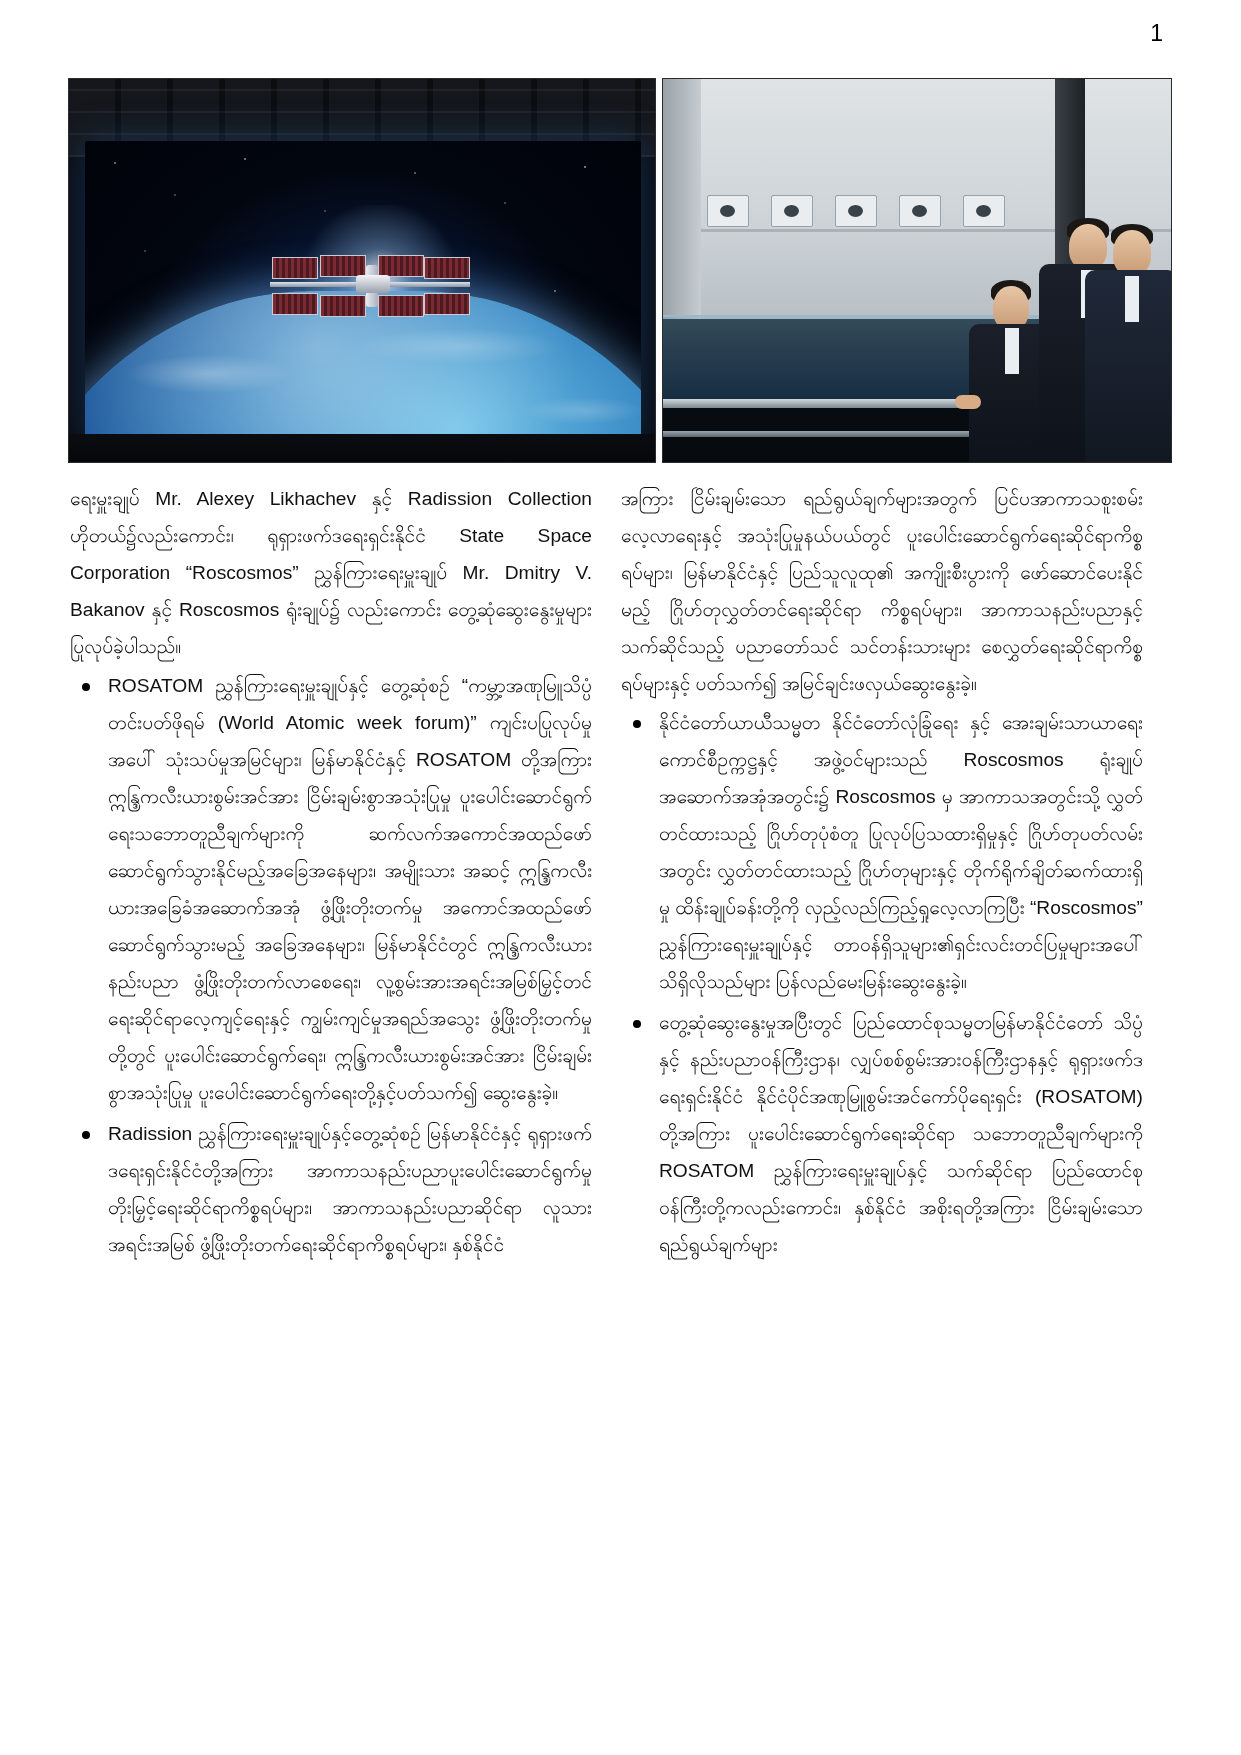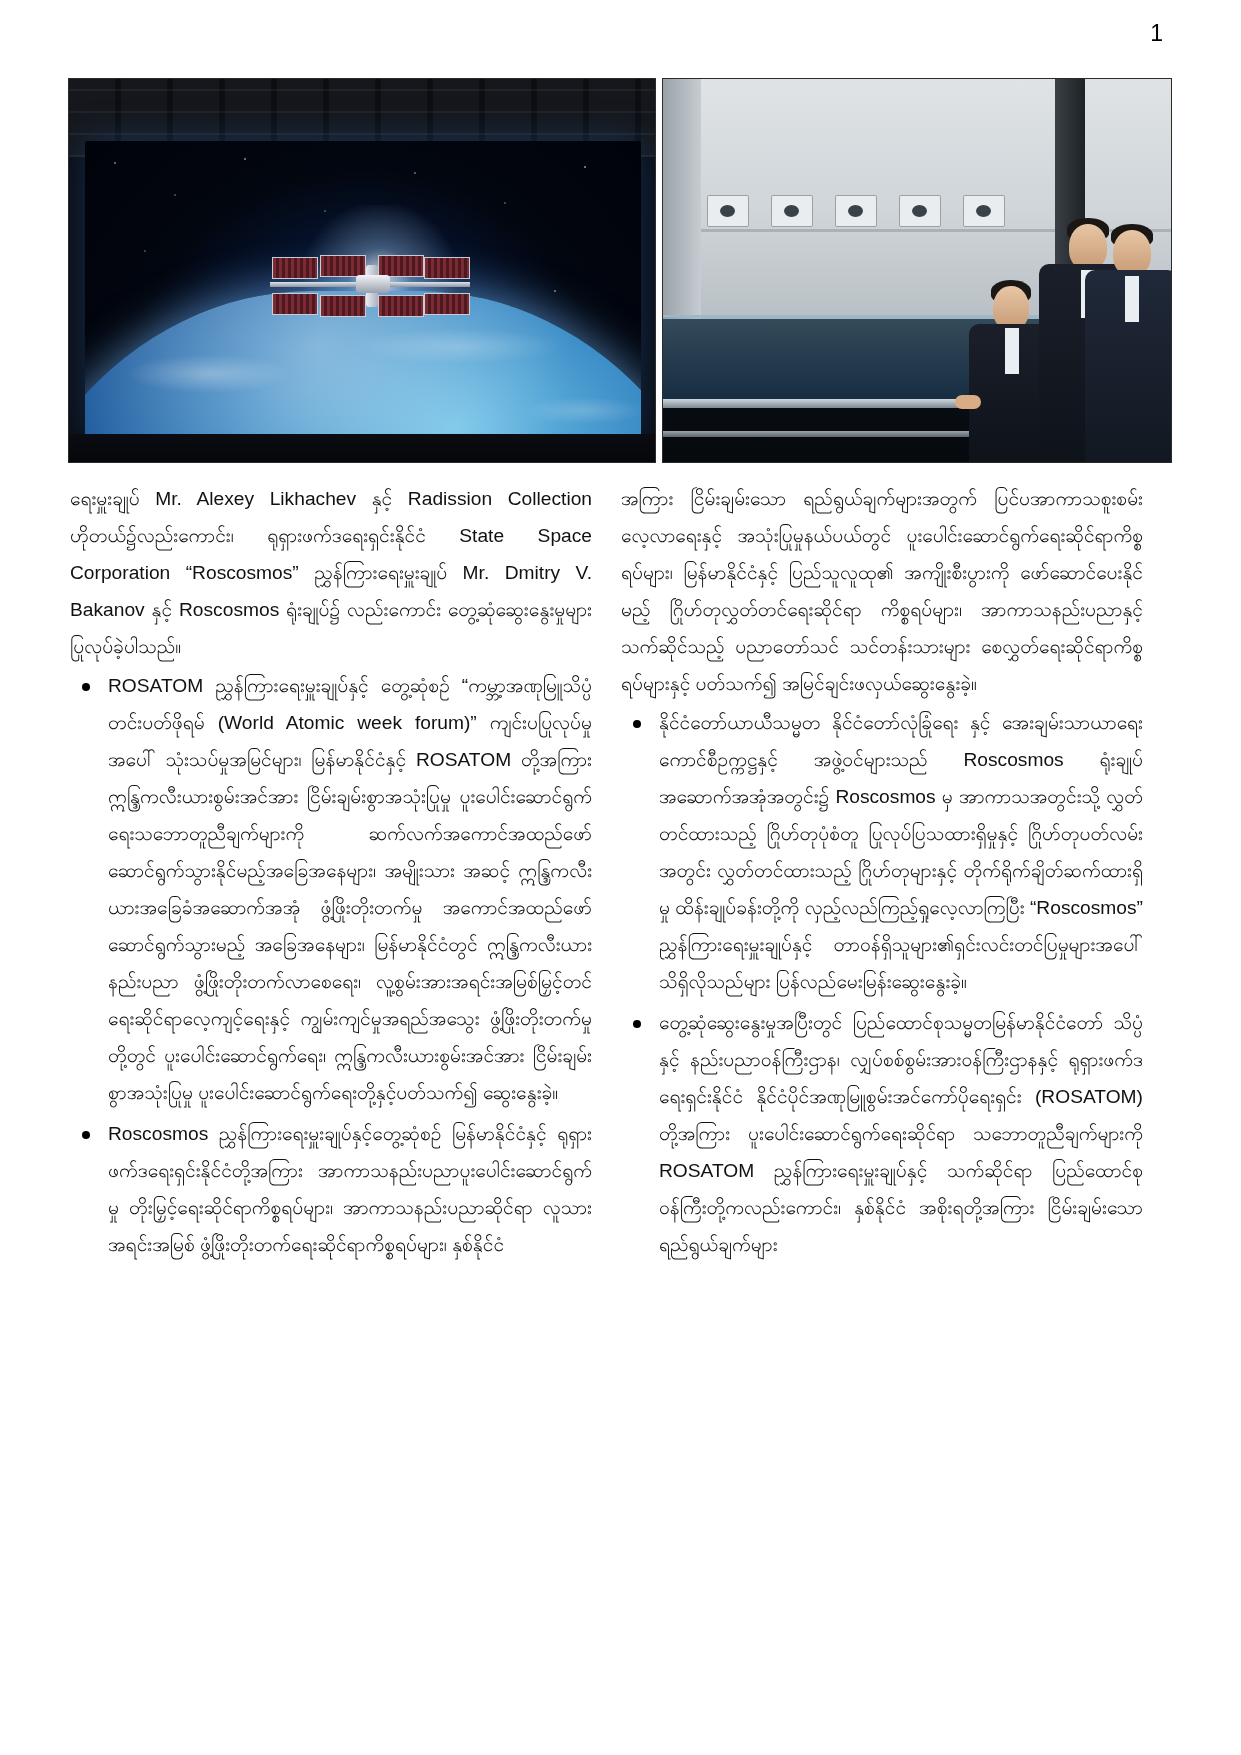--- a/index.html
+++ b/index.html
@@ -343,21 +343,21 @@
 
   <div class="columns">
 
     <div class="col">
       <p class="para">ရေးမှူးချုပ် Mr. Alexey Likhachev နှင့် Radission Collection ဟိုတယ်၌လည်းကောင်း၊ ရုရှားဖက်ဒရေးရှင်းနိုင်ငံ State Space Corporation “Roscosmos” ညွှန်ကြားရေးမှူးချုပ် Mr. Dmitry V. Bakanov နှင့် Roscosmos ရုံးချုပ်၌ လည်းကောင်း တွေ့ဆုံဆွေးနွေးမှုများ ပြုလုပ်ခဲ့ပါသည်။</p>
       <ul class="bullets">
         <li>
           <span class="lead">ROSATOM ညွှန်ကြားရေးမှူးချုပ်နှင့် တွေ့ဆုံစဉ်</span><span> “ကမ္ဘာ့အဏုမြူသိပ္ပံတင်းပတ်ဖိုရမ် (World Atomic week forum)” ကျင်းပပြုလုပ်မှုအပေါ် သုံးသပ်မှုအမြင်များ၊ မြန်မာနိုင်ငံနှင့် ROSATOM တို့အကြား ဣန္ဒြကလီးယားစွမ်းအင်အား ငြိမ်းချမ်းစွာအသုံးပြုမှု ပူးပေါင်းဆောင်ရွက်ရေးသဘောတူညီချက်များကို ဆက်လက်အကောင်အထည်ဖော် ဆောင်ရွက်သွားနိုင်မည့်အခြေအနေများ၊ အမျိုးသား အဆင့် ဣန္ဒြကလီးယားအခြေခံအဆောက်အအုံ ဖွံ့ဖြိုးတိုးတက်မှု အကောင်အထည်ဖော်ဆောင်ရွက်သွားမည့် အခြေအနေများ၊ မြန်မာနိုင်ငံတွင် ဣန္ဒြကလီးယားနည်းပညာ ဖွံ့ဖြိုးတိုးတက်လာစေရေး၊ လူ့စွမ်းအားအရင်းအမြစ်မြှင့်တင်ရေးဆိုင်ရာလေ့ကျင့်ရေးနှင့် ကျွမ်းကျင်မှုအရည်အသွေး ဖွံ့ဖြိုးတိုးတက်မှုတို့တွင် ပူးပေါင်းဆောင်ရွက်ရေး၊ ဣန္ဒြကလီးယားစွမ်းအင်အား ငြိမ်းချမ်းစွာအသုံးပြုမှု ပူးပေါင်းဆောင်ရွက်ရေးတို့နှင့်ပတ်သက်၍ ဆွေးနွေးခဲ့။</span>
         </li>
         <li>
-          <span class="lead">Roscosmos ညွှန်ကြားရေးမှူးချုပ်နှင့်တွေ့ဆုံစဉ်</span><span> မြန်မာနိုင်ငံနှင့် ရုရှားဖက်ဒရေးရှင်းနိုင်ငံတို့အကြား အာကာသနည်းပညာပူးပေါင်းဆောင်ရွက်မှု တိုးမြှင့်ရေးဆိုင်ရာကိစ္စရပ်များ၊ အာကာသနည်းပညာဆိုင်ရာ လူသားအရင်းအမြစ် ဖွံ့ဖြိုးတိုးတက်ရေးဆိုင်ရာကိစ္စရပ်များ၊ နှစ်နိုင်ငံ</span>
+          <span class="lead">Radission ညွှန်ကြားရေးမှူးချုပ်နှင့်တွေ့ဆုံစဉ်</span><span> မြန်မာနိုင်ငံနှင့် ရုရှားဖက်ဒရေးရှင်းနိုင်ငံတို့အကြား အာကာသနည်းပညာပူးပေါင်းဆောင်ရွက်မှု တိုးမြှင့်ရေးဆိုင်ရာကိစ္စရပ်များ၊ အာကာသနည်းပညာဆိုင်ရာ လူသားအရင်းအမြစ် ဖွံ့ဖြိုးတိုးတက်ရေးဆိုင်ရာကိစ္စရပ်များ၊ နှစ်နိုင်ငံ</span>
         </li>
       </ul>
     </div>
 
     <div class="col">
       <p class="para">အကြား ငြိမ်းချမ်းသော ရည်ရွယ်ချက်များအတွက် ပြင်ပအာကာသစူးစမ်းလေ့လာရေးနှင့် အသုံးပြုမှုနယ်ပယ်တွင် ပူးပေါင်းဆောင်ရွက်ရေးဆိုင်ရာကိစ္စရပ်များ၊ မြန်မာနိုင်ငံနှင့် ပြည်သူလူထု၏ အကျိုးစီးပွားကို ဖော်ဆောင်ပေးနိုင်မည့် ဂြိုဟ်တုလွှတ်တင်ရေးဆိုင်ရာ ကိစ္စရပ်များ၊ အာကာသနည်းပညာနှင့်သက်ဆိုင်သည့် ပညာတော်သင် သင်တန်းသားများ စေလွှတ်ရေးဆိုင်ရာကိစ္စရပ်များနှင့် ပတ်သက်၍ အမြင်ချင်းဖလှယ်ဆွေးနွေးခဲ့။</p>
       <ul class="bullets">
         <li>
           <span>နိုင်ငံတော်ယာယီသမ္မတ နိုင်ငံတော်လုံခြုံရေး နှင့် အေးချမ်းသာယာရေးကောင်စီဥက္ကဋ္ဌနှင့် အဖွဲ့ဝင်များသည် Roscosmos ရုံးချုပ်အဆောက်အအုံအတွင်း၌ Roscosmos မှ အာကာသအတွင်းသို့ လွှတ်တင်ထားသည့် ဂြိုဟ်တုပုံစံတူ ပြုလုပ်ပြသထားရှိမှုနှင့် ဂြိုဟ်တုပတ်လမ်းအတွင်း လွှတ်တင်ထားသည့် ဂြိုဟ်တုများနှင့် တိုက်ရိုက်ချိတ်ဆက်ထားရှိမှု ထိန်းချုပ်ခန်းတို့ကို လှည့်လည်ကြည့်ရှုလေ့လာကြပြီး “Roscosmos” ညွှန်ကြားရေးမှူးချုပ်နှင့် တာဝန်ရှိသူများ၏ရှင်းလင်းတင်ပြမှုများအပေါ် သိရှိလိုသည်များ ပြန်လည်မေးမြန်းဆွေးနွေးခဲ့။</span>
         </li>

